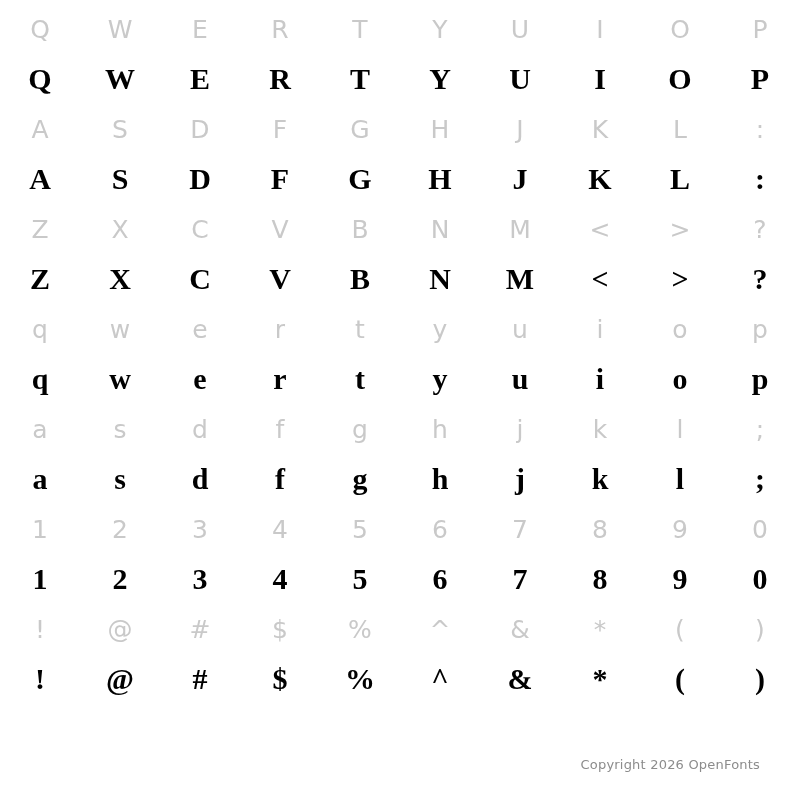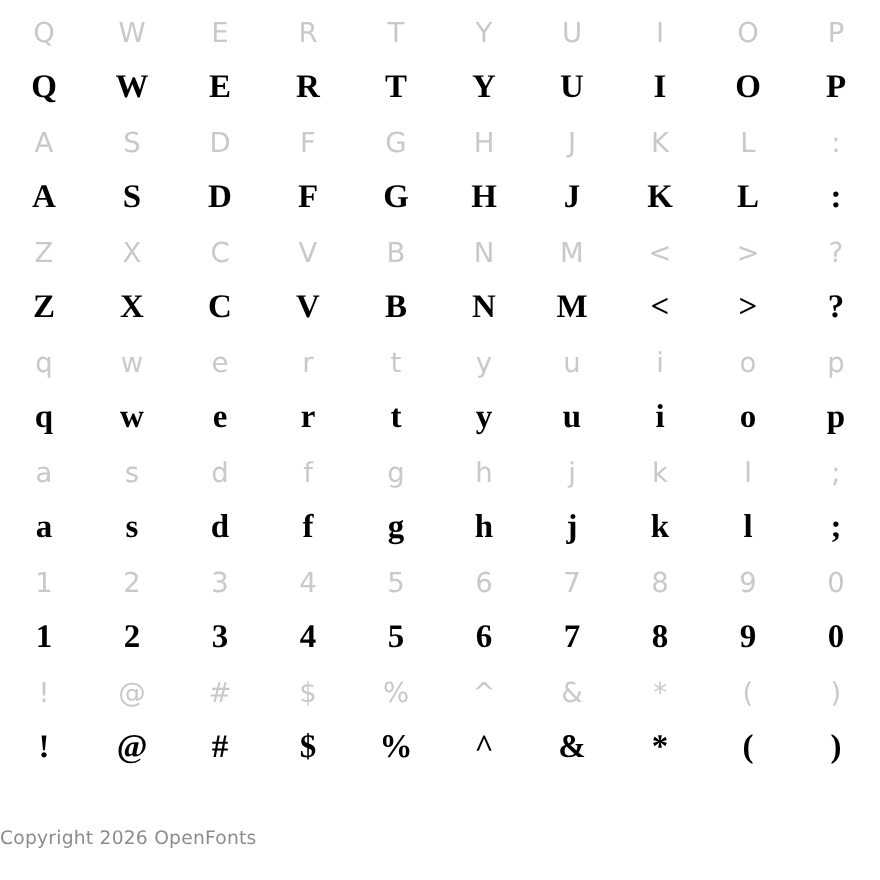--- a/index.html
+++ b/index.html
@@ -59,22 +59,23 @@
     font-family: "Liberation Serif", serif;
     font-weight: 700;
     font-size: 30px;
     color: #000000;
   }
   .footer {
     position: absolute;
     left: 0;
     right: 40px;
     bottom: 28px;
+    text-align: right;
     font-family: "DejaVu Sans", sans-serif;
-    font-size: 17px;
+    font-size: 13px;
     color: #8c8c8c;
     letter-spacing: 0.2px;
   }
 </style>
 </head>
 <body>
 
 <div id="sheet">
   <div class="grid">
       <div class="row light">

